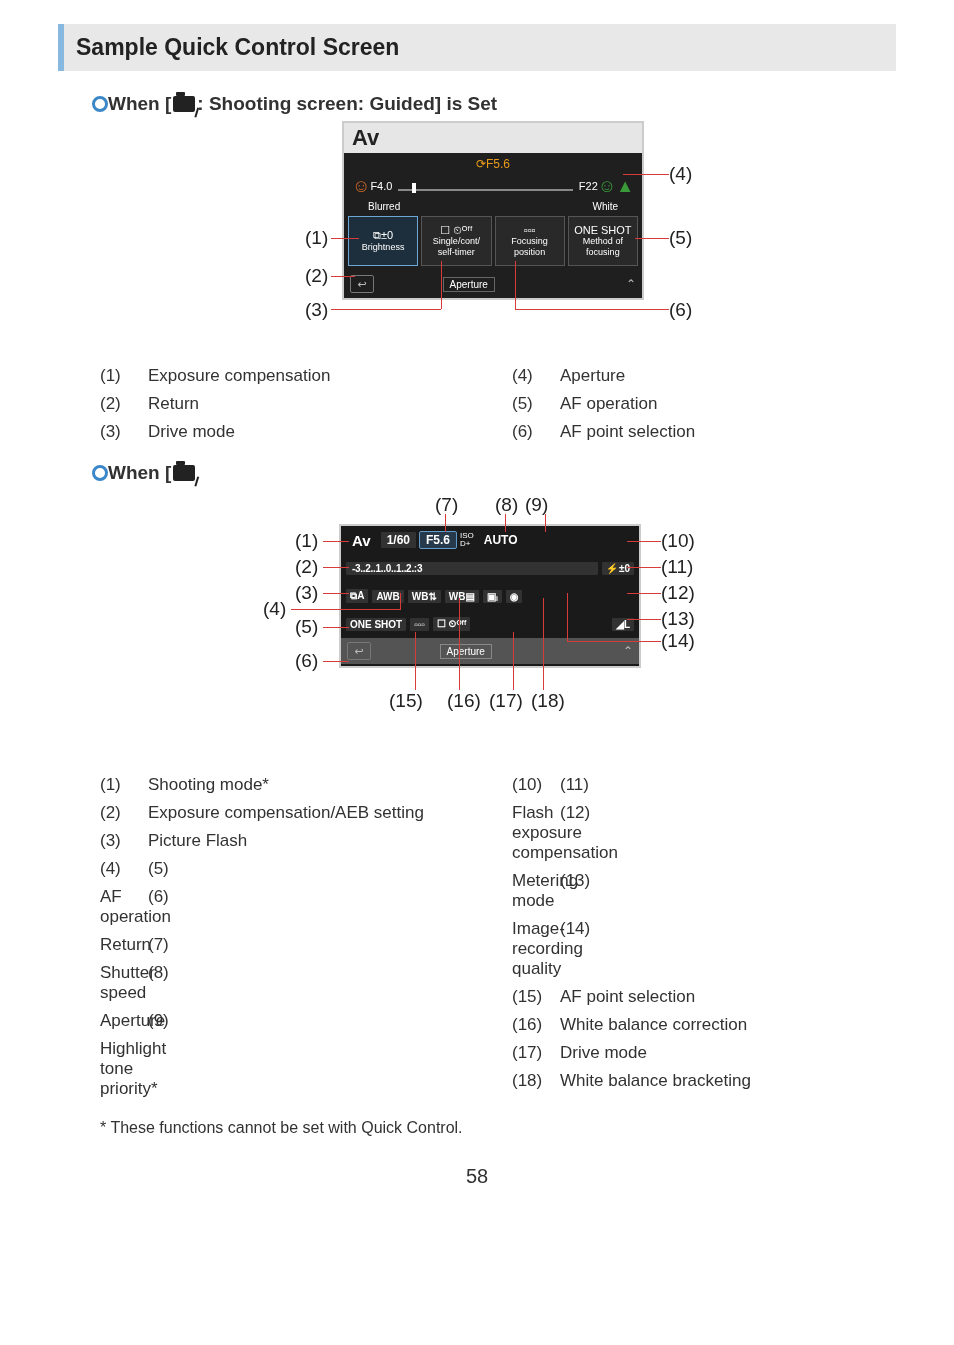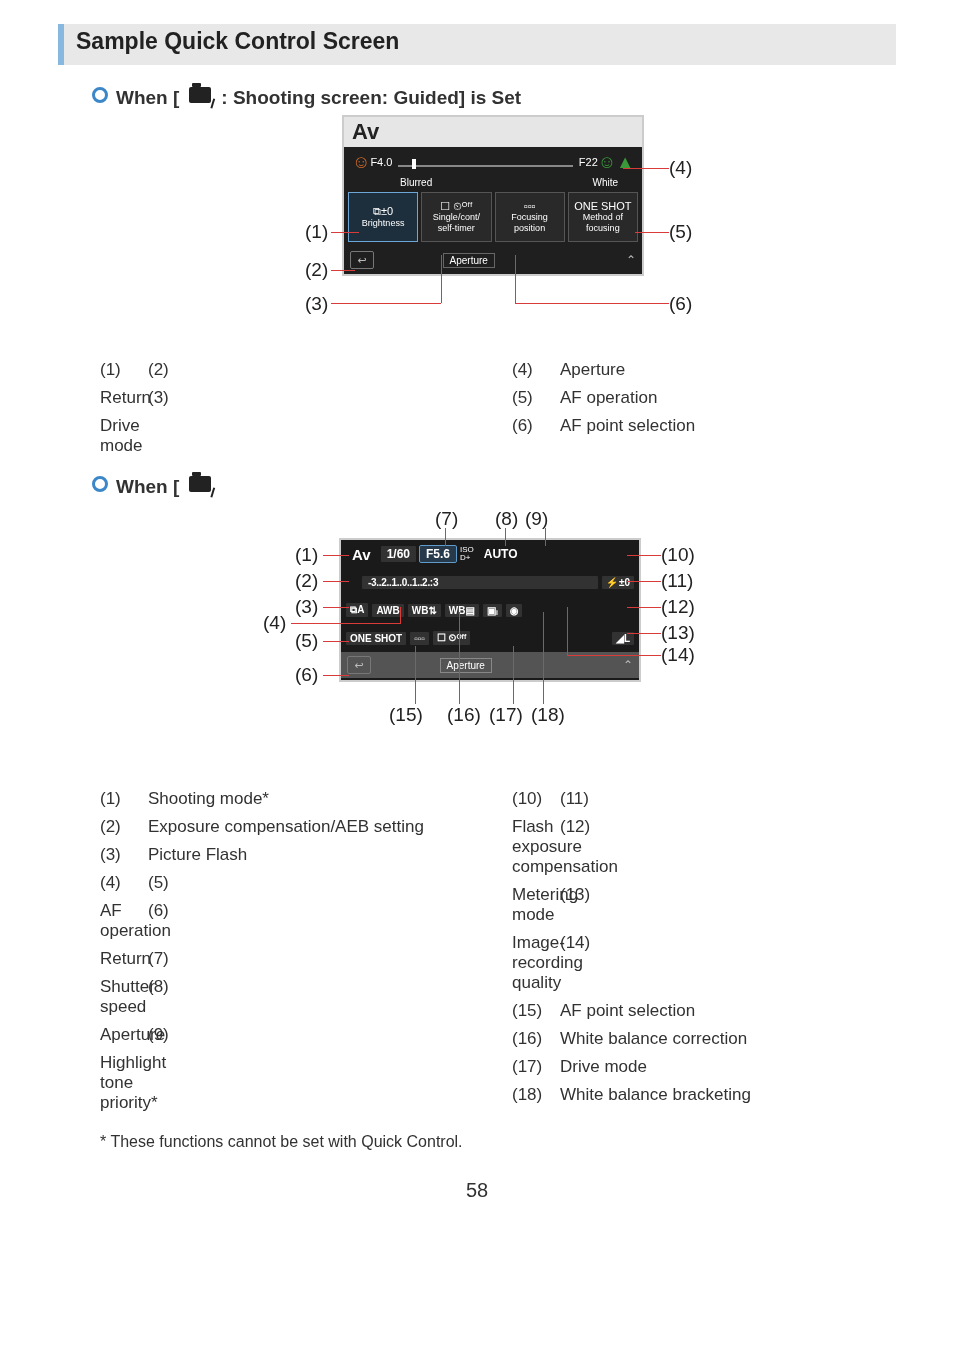--- a/index.html
+++ b/index.html
@@ -7,32 +7,31 @@
     font-size:17px;
     color:#323232;
     max-width:954px;
     margin:0 auto;
     padding:24px 58px 40px 58px;
     box-sizing:border-box;
   }
   .section-title-wrap{
     border-left:6px solid #86b8e0;
     background:#e8e8e8;
-    padding:4px 14px 10px 12px;
+    padding:10px 14px 10px 12px;
     margin-bottom:22px;
   }
   .section-title{
     font-size:23px;
     font-weight:bold;
     color:#222;
   }
   .sub-bullet{
     display:flex;
-    align-items:flex-start;
-    gap:8px;
+    align-items:center;
     font-weight:bold;
     font-size:19px;
     margin:4px 0 6px 34px;
   }
   .sub-bullet .dot{
     width:10px;height:10px;
     border:3px solid #3b87c8;
     border-radius:50%;
     background:#fff;
   }
@@ -97,21 +96,21 @@
     display:flex;align-items:center;justify-content:space-between;
     padding:0 8px;height:30px;font-size:11px;
   }
   .face{color:#d06a2a;font-size:18px;}
   .face.r{color:#3a9a3a;}
   .slider{
     flex:1;margin:0 6px;position:relative;height:18px;
   }
   .slider .track{position:absolute;left:0;right:0;top:12px;height:2px;background:#888;}
   .slider .thumb{position:absolute;top:6px;width:4px;height:10px;background:#fff;}
-  .row-labels{display:flex;justify-content:space-between;padding:0 24px;font-size:10px;margin-left:32px;}
+  .row-labels{display:flex;justify-content:space-between;padding:0 24px;font-size:10px;}
   .btn-row{
     display:grid;grid-template-columns:1fr 1fr 1fr 1fr;
     gap:3px;padding:4px 4px;height:50px;
     font-size:9px;text-align:center;
   }
   .btn-row .cell{
     border:1px solid #555;background:#292929;
     display:flex;flex-direction:column;justify-content:center;gap:1px;
     line-height:1.05;
   }
@@ -188,20 +187,21 @@
   <span>When [</span>
   <span class="cam-icon"></span>
   <span>: Shooting screen: Guided] is Set</span>
 </div>
 
 <div class="figure-wrap">
   <div class="guided">
     <div class="screen1">
       <div class="hdr">Av</div>
       <div class="body1">
+        <div class="apval">⟳<span>F5.6</span></div>
         <div class="slider-row">
           <span class="face">☺</span>
           <span>F4.0</span>
           <div class="slider">
             <div class="track"></div>
             <div class="thumb" style="left:8%"></div>
           </div>
           <span>F22</span>
           <span class="face r">☺▲</span>
         </div>
@@ -252,20 +252,21 @@
     <div class="line" style="left:438px;top:117px;width:34px;"></div>
     <div class="callout" style="left:472px;top:178px;">(6)</div>
     <div class="line" style="left:318px;top:188px;width:154px;"></div>
     <div class="vline" style="left:318px;top:140px;height:48px;"></div>
   </div>
 </div>
 
 <div class="legend-2col">
   <div class="col">
     <span class="num">(1)</span>
+      <span>Exposure compensation</span>
     <span class="num">(2)</span>
       <span>Return</span>
     <span class="num">(3)</span>
       <span>Drive mode</span>
   </div>
   <div class="col">
     <span class="num">(4)</span>
       <span>Aperture</span>
     <span class="num">(5)</span>
       <span>AF operation</span>
@@ -284,21 +285,21 @@
   <div class="standard">
     <div class="screen2">
       <div class="s2-row">
         <span class="chip" style="font-size:15px;background:transparent;font-weight:bold;">Av</span>
         <span class="chip">1/60</span>
         <span class="chip sel">F5.6</span>
         <span style="font-size:8px;line-height:8px;"><span>ISO</span><br><span>D+</span></span>
         <span class="chip" style="background:transparent;">AUTO</span>
       </div>
       <div class="s2-row">
-        <span class="chip scale" style="flex:1;margin-left:16px;">-3..2..1..0..1..2.:3</span>
+        <span class="chip scale" style="flex:1;">-3..2..1..0..1..2.:3</span>
         <span class="chip sm">⚡±0</span>
       </div>
       <div class="s2-row">
         <span class="chip sm">⧉A</span>
         <span class="chip sm">AWB</span>
         <span class="chip sm">WB⇅</span>
         <span class="chip sm">WB▤</span>
         <span class="chip sm">▣ᵢ</span>
         <span class="chip sm">◉</span>
       </div>

